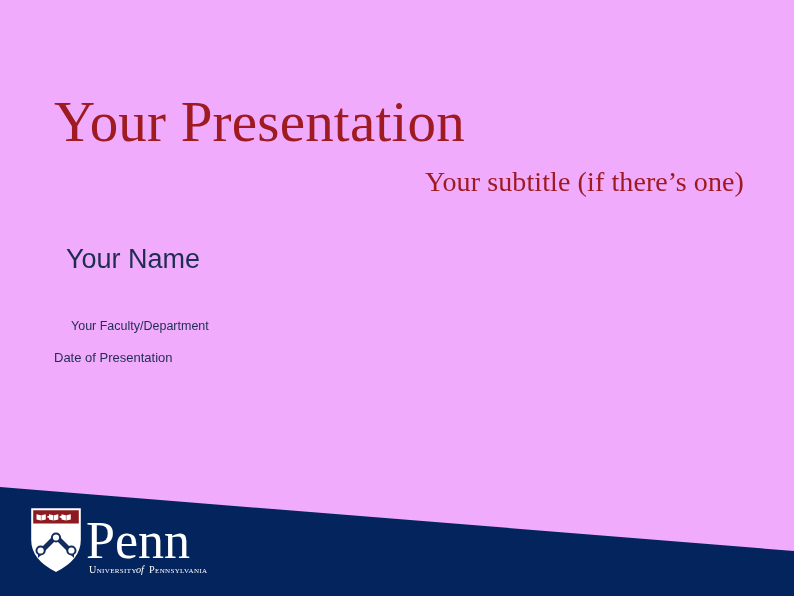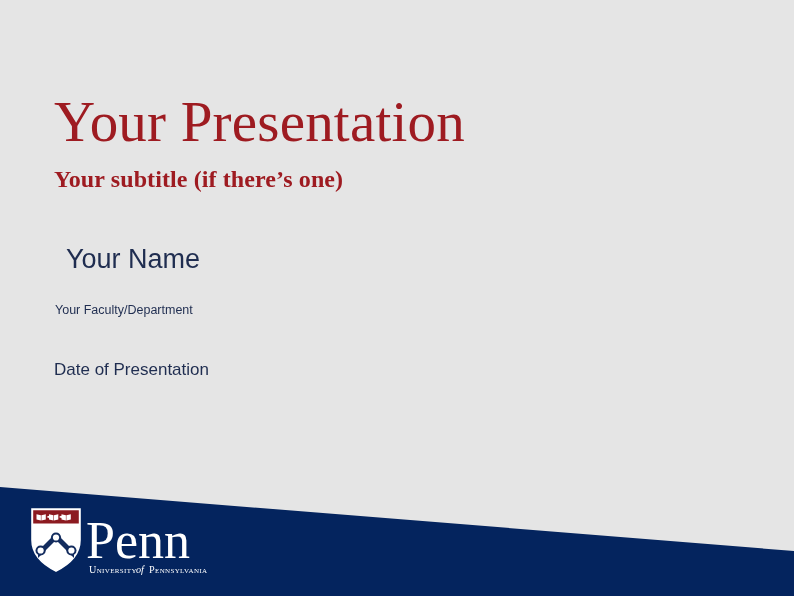--- a/index.html
+++ b/index.html
@@ -6,21 +6,21 @@
   html, body {
     margin: 0;
     padding: 0;
     background: #ffffff;
   }
 
   .slide {
     position: relative;
     width: 794px;
     height: 596px;
-    background: #e5e5e5;
+    background: #f0abfc;
     overflow: hidden;
     font-family: "Liberation Sans", sans-serif;
   }
 
   
   .text-block {
     position: absolute;
     left: 54px;
     top: 92px;
     width: 690px;
@@ -32,62 +32,63 @@
     line-height: 1.06;
     font-weight: 400;
     color: #9E1B21;
     margin: 0;
     letter-spacing: 0.2px;
     white-space: nowrap;
   }
 
   .slide-subtitle {
     font-family: "Liberation Serif", serif;
-    font-size: 24px;
+    font-size: 28px;
     line-height: 1.2;
-    font-weight: 700;
+    font-weight: 400;
     color: #9E1B21;
     margin: 13px 0 0 0;
     letter-spacing: 0.1px;
     white-space: nowrap;
+    text-align: right;
   }
 
   .presenter-name {
     font-family: "Liberation Sans", sans-serif;
     font-size: 27px;
     font-weight: 400;
     color: #1F2D50;
     margin: 0;
     position: absolute;
     left: 12px;
     top: 152px;
     white-space: nowrap;
   }
 
   .presenter-dept {
     font-family: "Liberation Sans", sans-serif;
     font-size: 12.5px;
     font-weight: 400;
     color: #1F2D50;
-    margin: 0;
+    margin: 16px;
     position: absolute;
     left: 1px;
     top: 211px;
     white-space: nowrap;
   }
 
   .presentation-date {
     font-family: "Liberation Sans", sans-serif;
-    font-size: 17px;
+    font-size: 13px;
     font-weight: 400;
     color: #1F2D50;
     margin: 0;
     position: absolute;
     left: 0;
-    top: 268px;
+    top: 258px;
     white-space: nowrap;
   }
 
   
   .navy-band {
     position: absolute;
     left: 0;
     top: 0;
     width: 794px;
     height: 596px;

